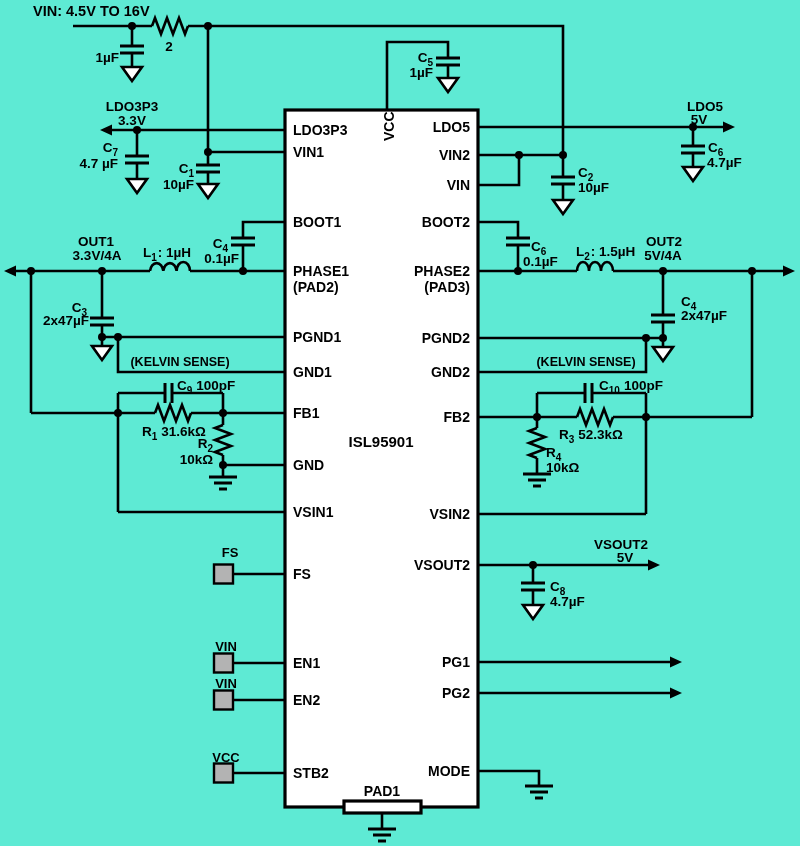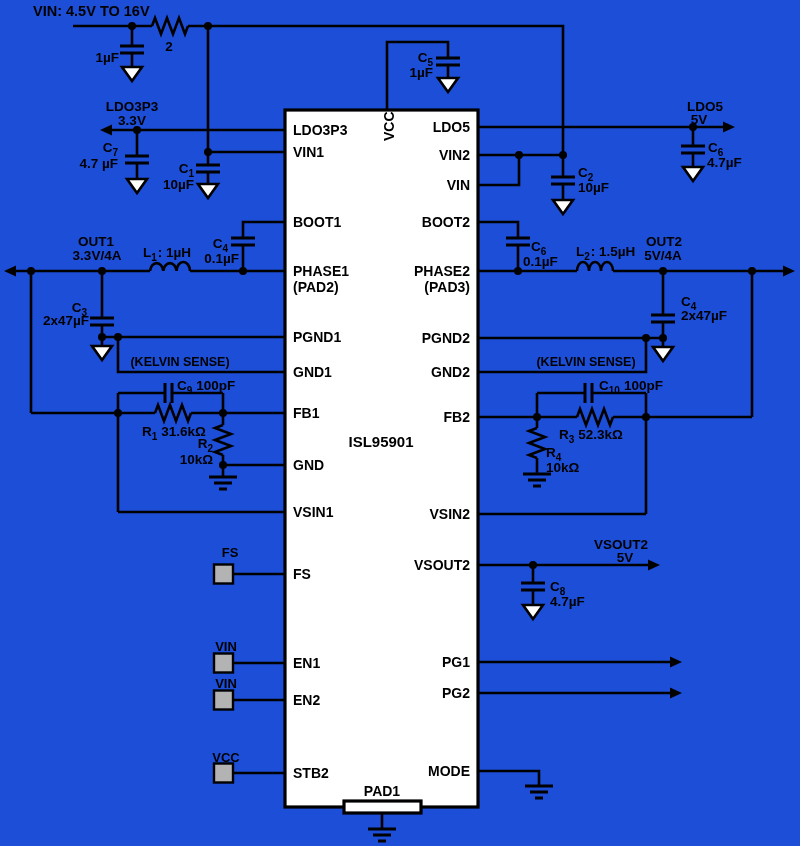--- a/index.html
+++ b/index.html
@@ -1,16 +1,16 @@
 <!DOCTYPE html>
 <html><head>
 <meta charset="utf-8">
 <style>
   html,body{margin:0;padding:0;background:#fff;}
-  .stage{position:relative;width:800px;height:846px;background:#1d4ed8;}
+  .stage{position:relative;width:800px;height:846px;background:#5eead4;}
   text{font-family:"Liberation Sans","DejaVu Sans",sans-serif;font-weight:bold;fill:#000;}
   .pin{font-size:14px;}
   .lbl{font-size:13.5px;}
   .sub{font-size:10px;}
   .kelvin{font-size:12.5px;}
   .icname{font-size:15px;}
   .title{font-size:14.5px;}
   .term{font-size:13px;}
   .w{stroke:#000;stroke-width:2.6;fill:none;}
   .plate{stroke:#000;stroke-width:3;fill:none;}

